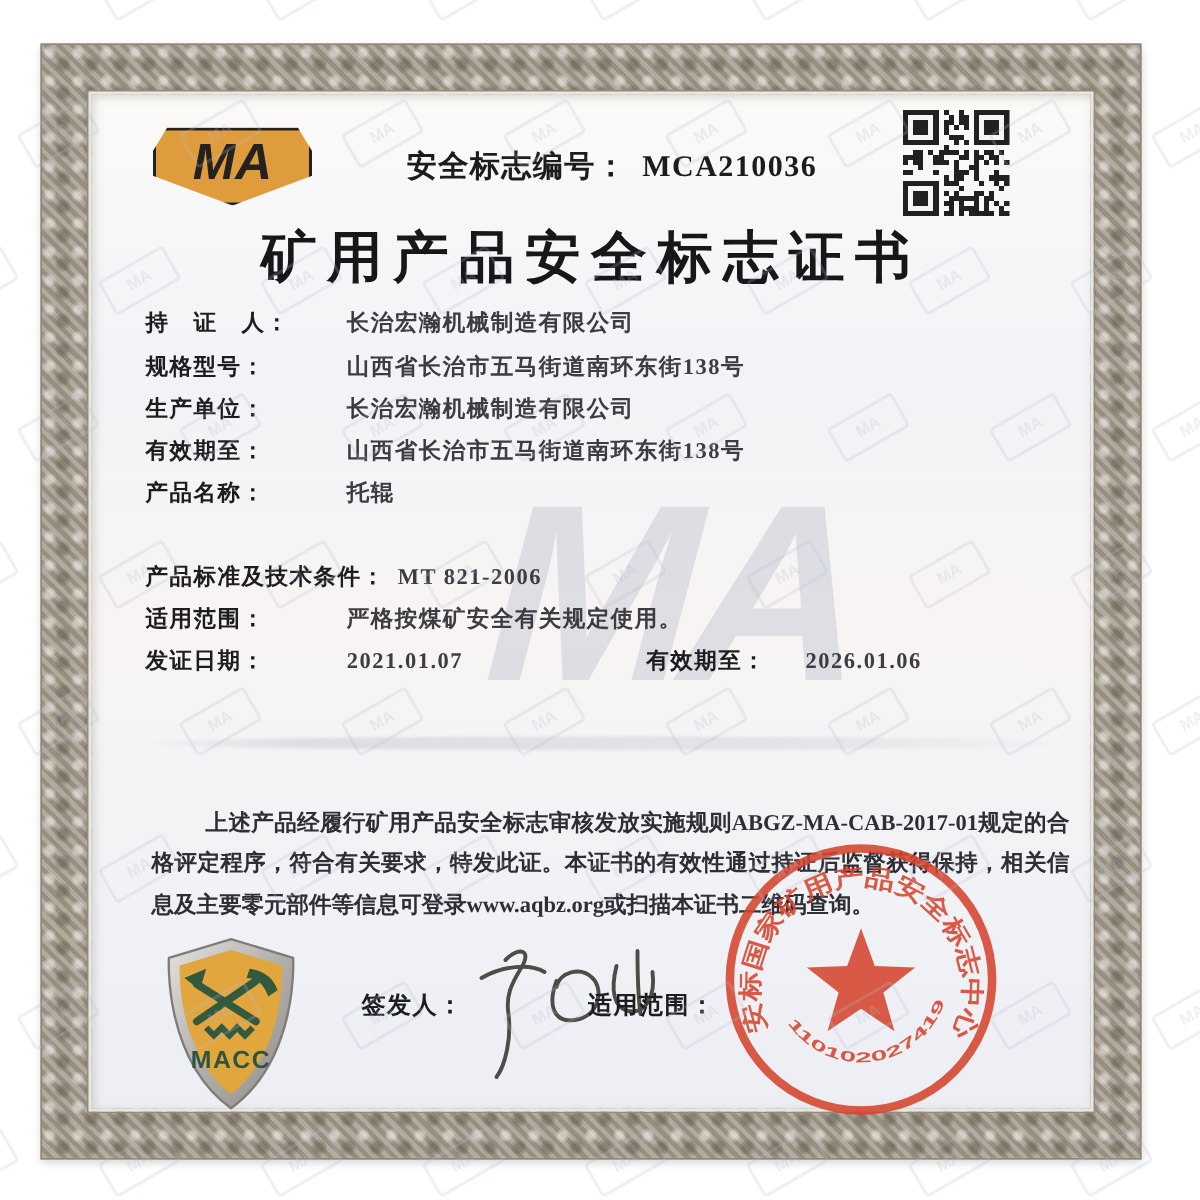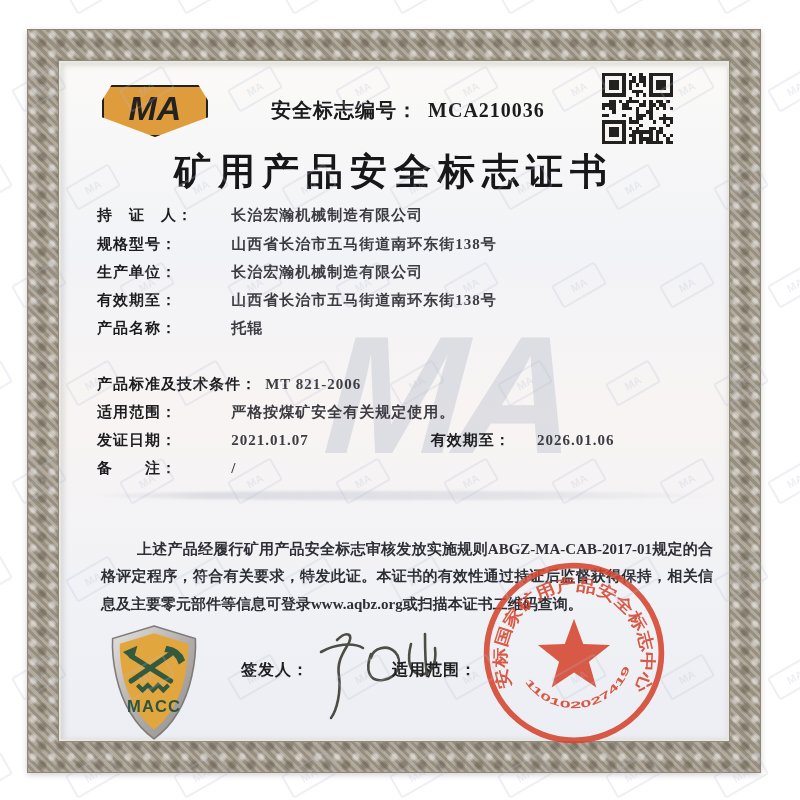--- a/index.html
+++ b/index.html
@@ -328,24 +328,20 @@
     <div class="row" style="top:340px">
       <span class="flabel">适用范围：</span>
       <span class="fvalue">严格按煤矿安全有关规定使用。</span>
     </div>
     <div class="row" style="top:368px">
       <span class="flabel">发证日期：</span>
       <span class="fvalue">2021.01.07</span>
       <span class="flabel2">有效期至：</span>
       <span class="fvalue2">2026.01.06</span>
     </div>
-    <div class="row" style="top:396px">
-      <span class="flabel">备　　注：</span>
-      <span class="fvalue">/</span>
-    </div>
 
     <div class="crease"></div>
 
     <p class="body-par">上述产品经履行矿用产品安全标志审核发放实施规则ABGZ-MA-CAB-2017-01规定的合格评定程序，符合有关要求，特发此证。本证书的有效性通过持证后监督获得保持，相关信息及主要零元部件等信息可登录www.aqbz.org或扫描本证书二维码查询。</p>
 
     <svg class="macc" viewBox="0 0 100 116">
       <defs>
         <linearGradient id="sil" x1="0" y1="0" x2="1" y2="1">
           <stop offset="0" stop-color="#e4e2e0"></stop>
             <stop offset=".5" stop-color="#b2afac"></stop>

